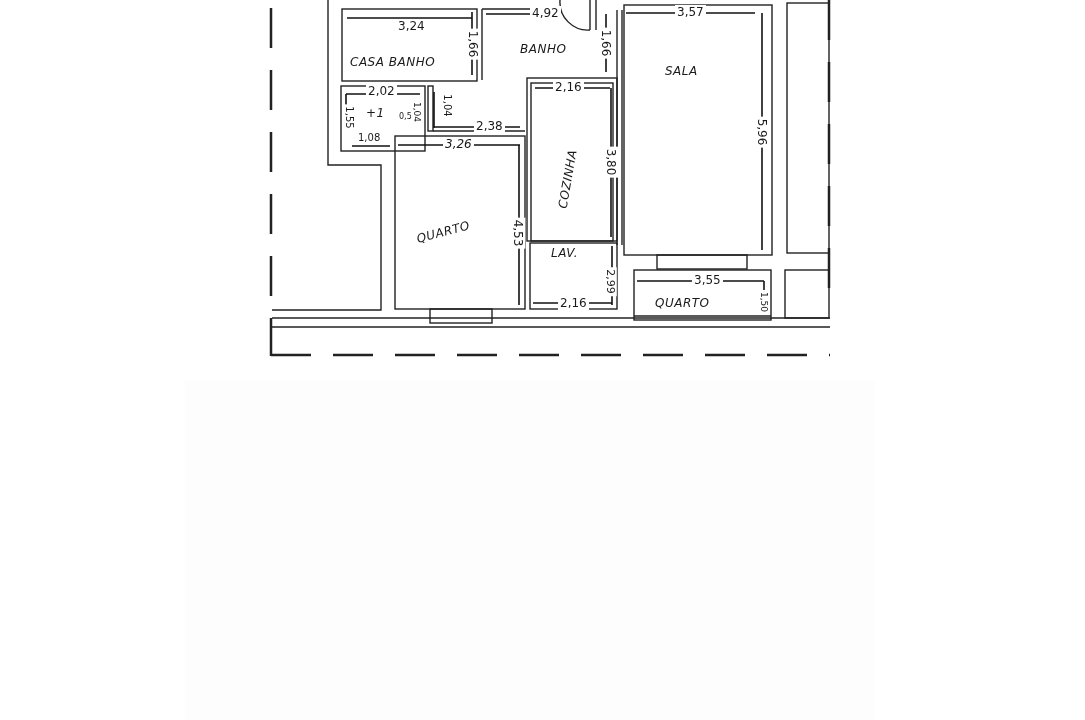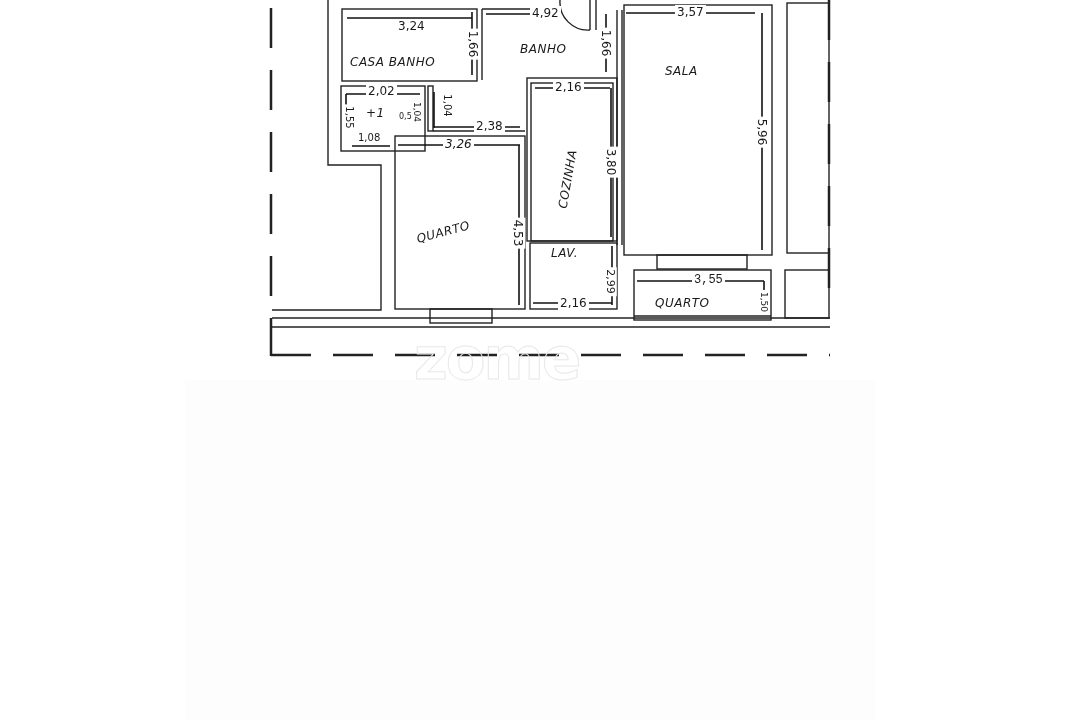--- a/index.html
+++ b/index.html
@@ -113,17 +113,16 @@
   <span class="dim" style="left:397px;top:112px;font-size:8px;">0,50</span>
   <span class="dim vert" style="left:405px;top:107px;font-size:9px;">1,04</span>
   <span class="dim vert" style="left:434px;top:100px;font-size:10px;">1,04</span>
   <span class="dim" style="left:458px;top:119px;margin-left:16px;">2,38</span>
   <span class="dim" style="left:553px;top:80px;">2,16</span>
   <span class="dim vert" style="left:596px;top:155px;">3,80</span>
   <span class="dim" style="left:443px;top:137px;font-style:italic;">3,26</span>
   <span class="dim vert" style="left:503px;top:226px;">4,53</span>
   <span class="dim" style="left:558px;top:296px;">2,16</span>
   <span class="dim vert" style="left:596px;top:275px;font-size:11px;">2,99</span>
-  <span class="dim" style="left:692px;top:273px;font-family:Liberation Mono, monospace;">3,55</span>
+  <span class="dim" style="left:692px;top:273px;">3,55</span>
   <span class="dim vert" style="left:752px;top:297px;font-size:9px;">1,50</span>
 
-  <div class="watermark">zome</div>
 </div>
 
 </body></html>

